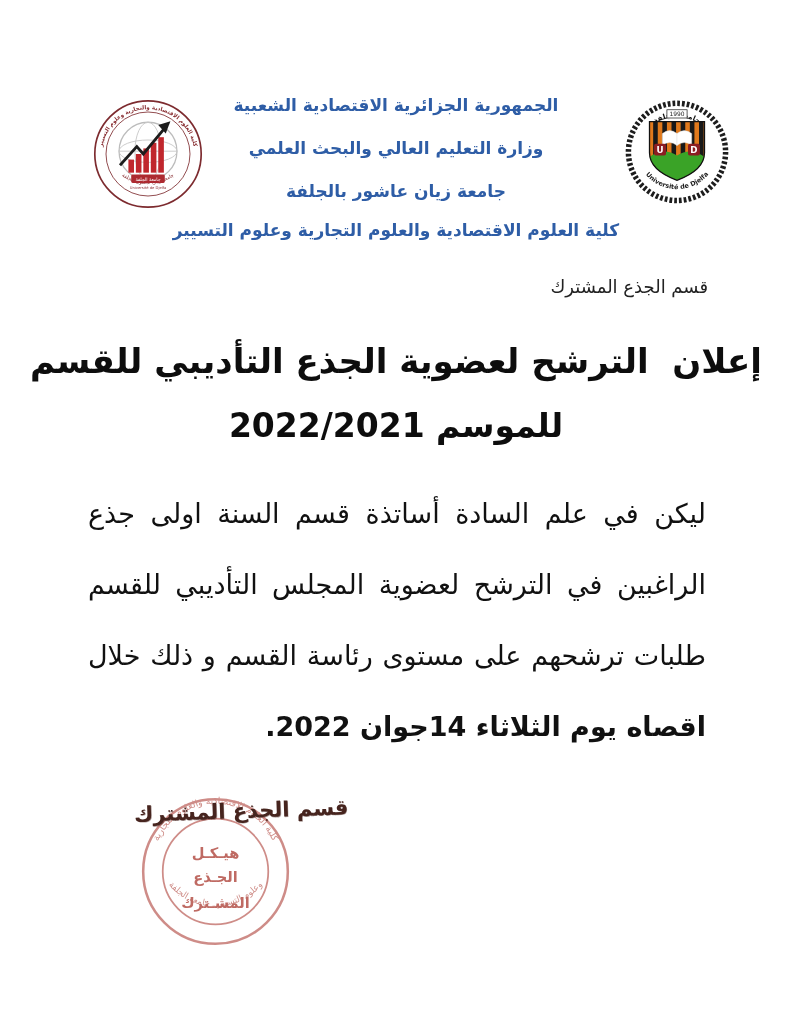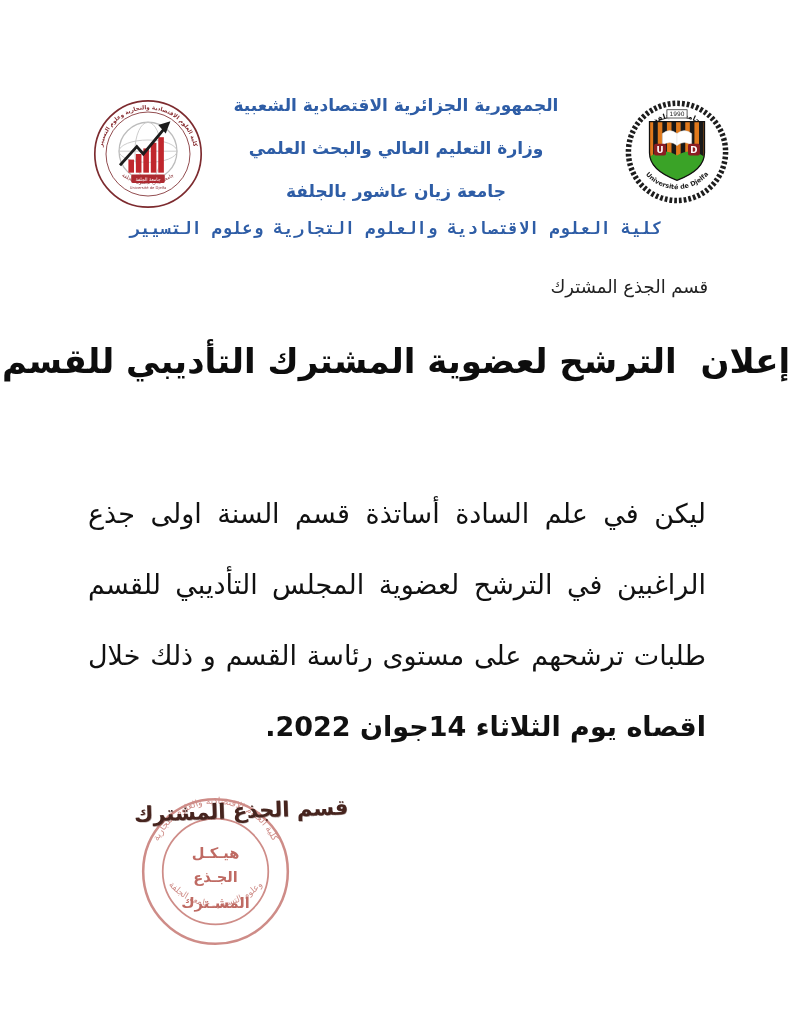--- a/index.html
+++ b/index.html
@@ -12,21 +12,21 @@
     color:#1a1a1a;
   }
   
   .header-text{
     position:absolute;top:84px;left:0;right:0;
     text-align:center;direction:rtl;
     color:#2e5da6;
     font-size:17px;font-weight:600;
   }
   .header-line{line-height:43px;}
-  .header-line.tight{line-height:34px;font-family:Liberation Mono, monospace;}
+  .header-line.tight{line-height:34px;}
   .logo{position:absolute;}
   .logo-left{left:92px;top:98px;}
   .logo-right{left:622px;top:96px;}
   
   .dept-label{
     position:absolute;top:276px;right:84px;
     direction:rtl;font-size:18px;color:#222;
   }
   
   .title-block{
@@ -154,21 +154,22 @@
 
       <text font-size="7" font-weight="bold" fill="#1b1b1b">
         <textPath href="#ulBot" startOffset="50%" text-anchor="middle">Université de Djelfa</textPath>
       </text>
     </svg>
   </div>
 
   <div class="dept-label">قسم الجذع المشترك</div>
 
   <div class="title-block">
-    <div class="title-line1">إعلان  الترشح لعضوية المشترك التأديبي للقسم</div>
+    <div class="title-line1">إعلان  الترشح لعضوية الجذع التأديبي للقسم</div>
+    <div class="title-line2">للموسم 2022/2021</div>
   </div>
 
   <div class="body-par">
     <div class="body-line">ليكن في علم السادة أساتذة قسم السنة اولى جذع مشترك</div>
     <div class="body-line">الراغبين في الترشح لعضوية المجلس التأديبي للقسم تقديم</div>
     <div class="body-line">طلبات ترشحهم على مستوى رئاسة القسم و ذلك خلال اجل</div>
     <div class="body-line last">اقصاه يوم الثلاثاء 14جوان 2022.</div>
   </div>
 
   <div class="stamp">

